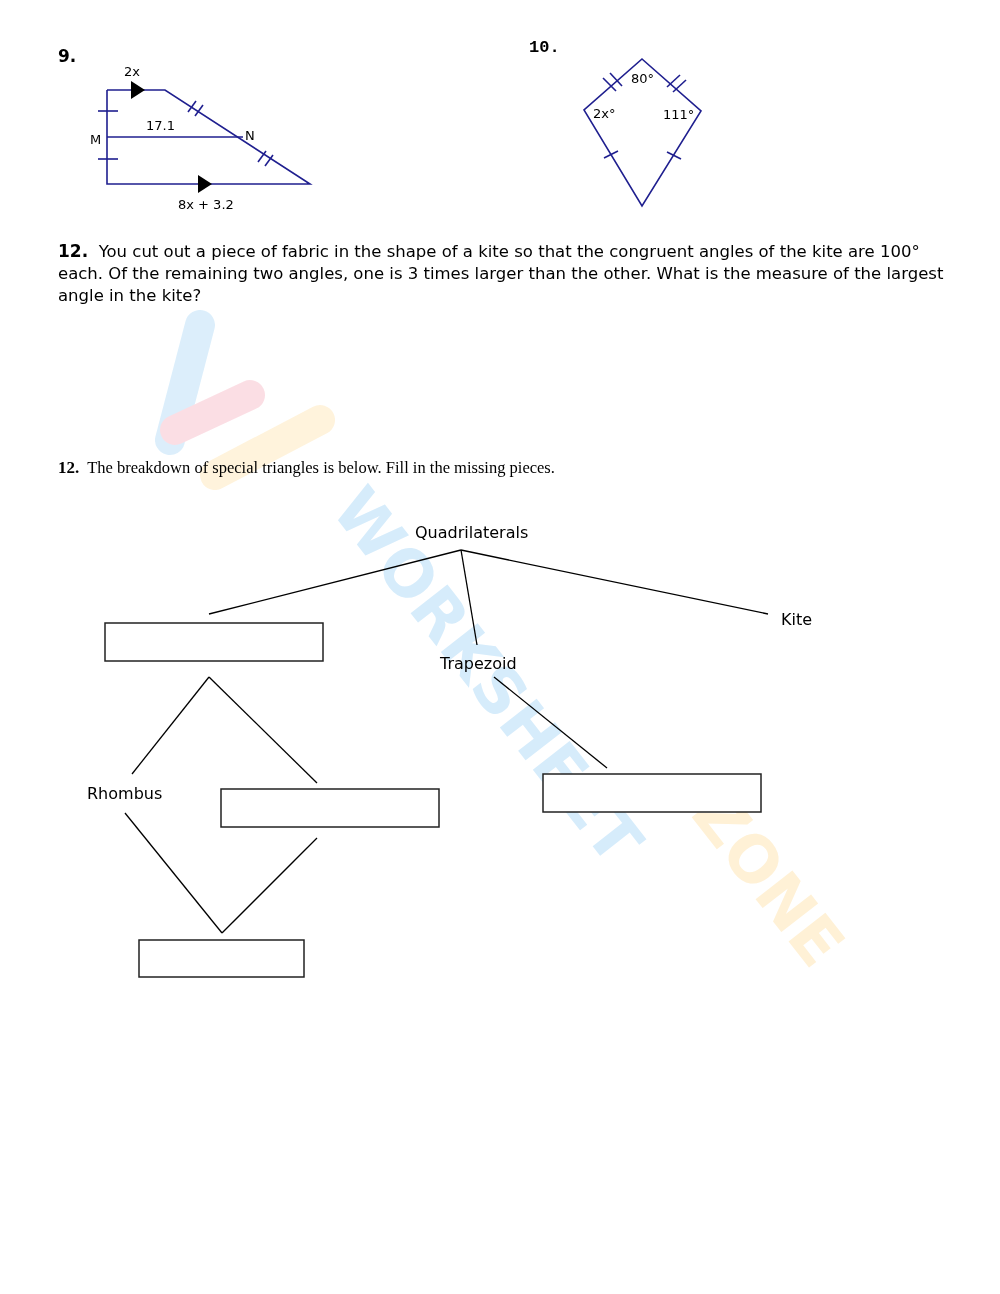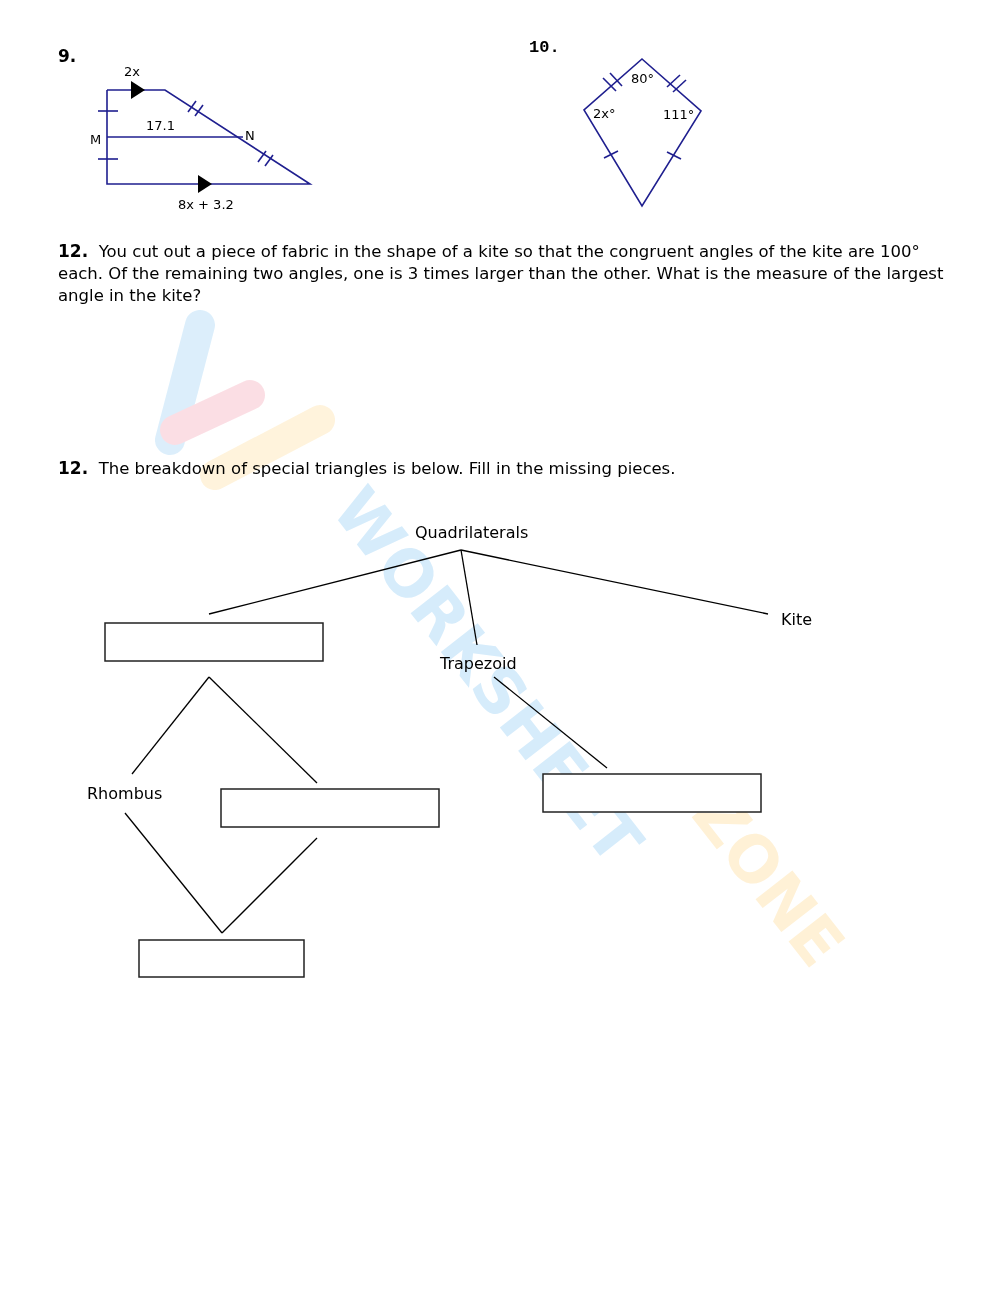--- a/index.html
+++ b/index.html
@@ -65,21 +65,21 @@
   <text class="fig-label" x="631" y="83">80°</text>
   <text class="fig-label" x="593" y="118">2x°</text>
   <text class="fig-label" x="663" y="119">111°</text>
 </svg>
 
 <div class="abs qtext" style="left:58px; top:240px; width:890px;">
   <span class="qnum">12.</span>&nbsp;
   <span>You cut out a piece of fabric in the shape of a kite so that the congruent angles of the kite are 100° each. Of the remaining two angles, one is 3 times larger than the other.  What is the measure of the largest angle in the kite?</span>
 </div>
 
-<div class="abs qtext" style="left:58px; top:457px; width:890px;">
+<div class="abs qtext" style="left:58px; top:457px; width:890px;font-family:Liberation Serif, serif;">
   <span class="qnum">12.</span>&nbsp;
   <span>The breakdown of special triangles is below.  Fill in the missing pieces.</span>
 </div>
 
 <svg width="1000" height="1294" viewBox="0 0 1000 1294">
   <g stroke="#000" stroke-width="1.3" fill="none">
     <line x1="461" y1="550" x2="209" y2="614"></line>
     <line x1="461" y1="550" x2="477" y2="645"></line>
     <line x1="461" y1="550" x2="768" y2="614"></line>
     <line x1="494" y1="677" x2="607" y2="768"></line>

